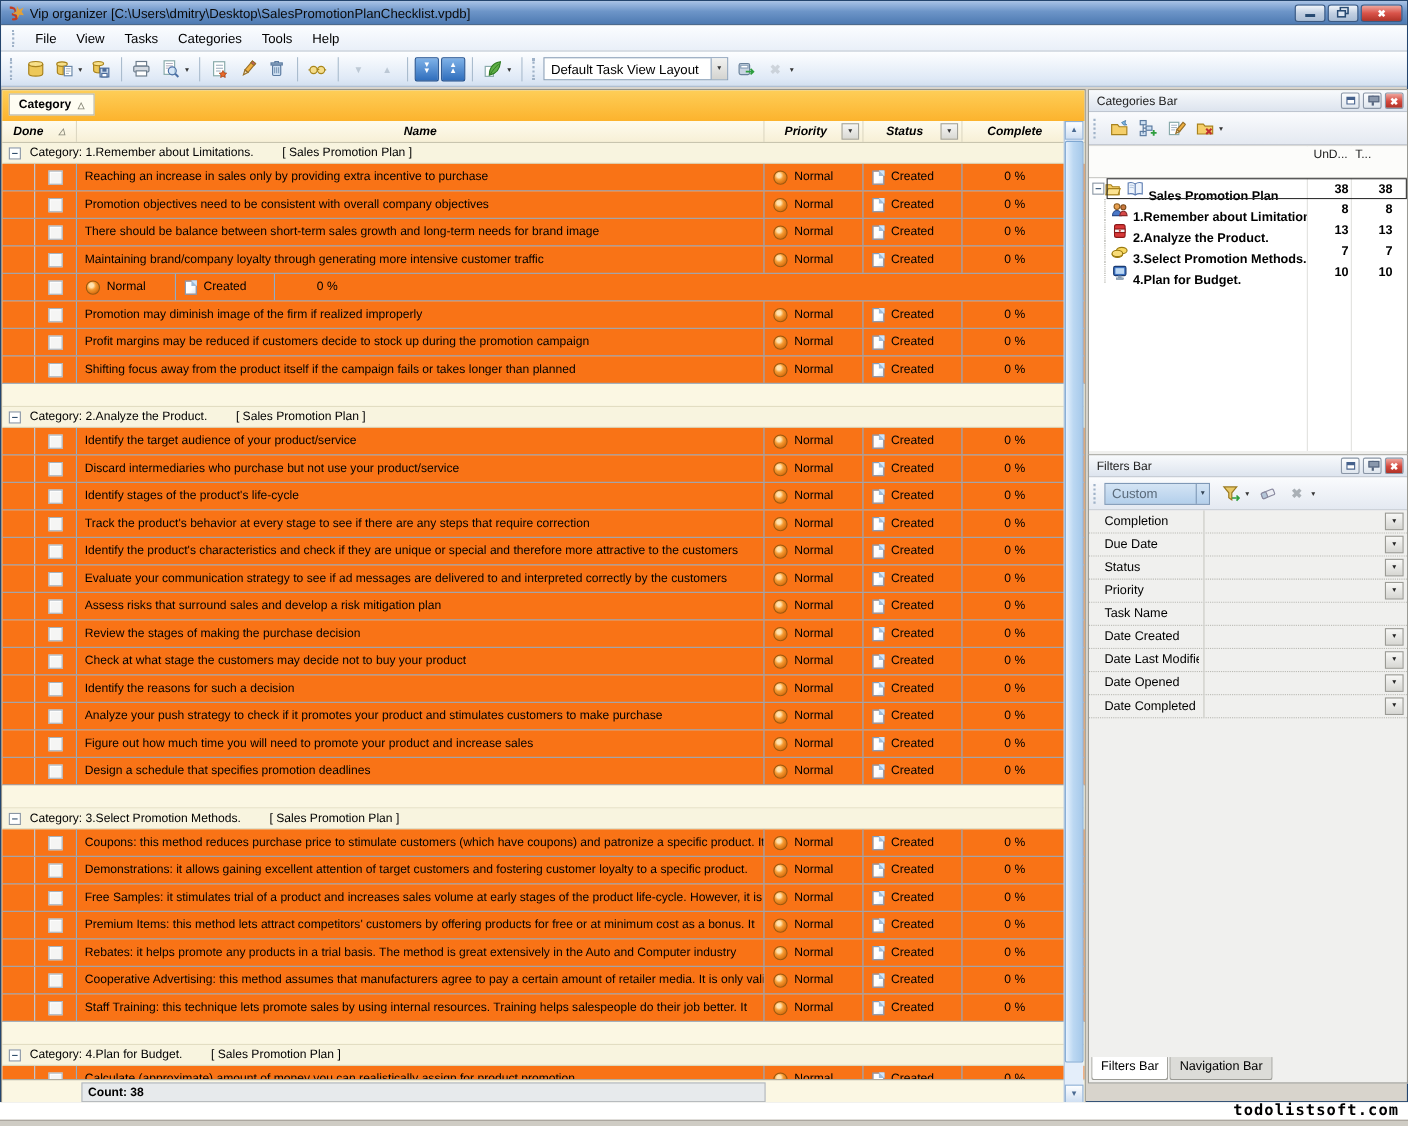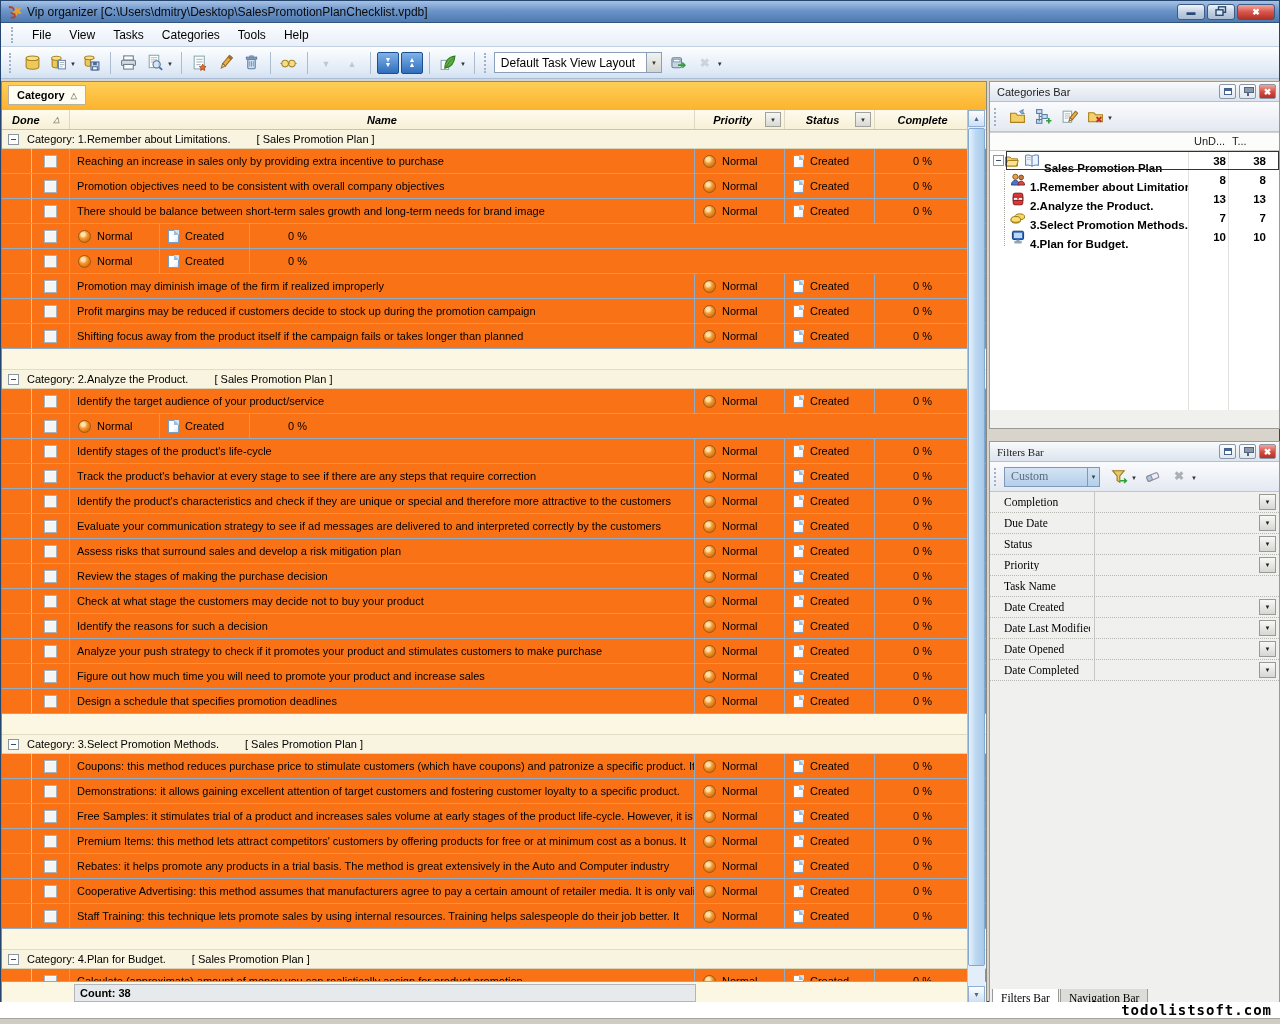--- a/index.html
+++ b/index.html
@@ -110,21 +110,21 @@
   .pbtn.close { background:linear-gradient(#f0a8a0,#d4493e 55%,#b03328); color:#fff; font-size:9px; font-weight:bold; }
   .pbtn .sq { width:8px; height:7px; border:1px solid #45618c; border-top:3px solid #45618c; background:#fff; }
   .pbtn .pin { width:2px; height:9px; background:#55657e; position:relative; }
   .pbtn .pin::before { content:""; position:absolute; left:-3px; top:0; width:8px; height:4px; background:#8a98ac; border:1px solid #55657e; }
   .panel-toolbar { height:30px; display:flex; align-items:center; padding-left:4px;
                    background:linear-gradient(#fafbfd,#e4e9f1); border-bottom:1px solid #c0c6d0; }
   .panel-toolbar .grip { width:4px; height:18px; border-left:2px dotted #9fb2c8; margin-right:6px; }
 
   
   .tree-wrap { position:relative; background:#fff; height:278px; border-top:1px solid #d0d0cc; }
-  .tree-hdr { height:18px; border-bottom:1px solid #c8c8c4; background:#fcfcfa; position:relative; font-size:11px; color:#222; }
+  .tree-hdr { height:29px; border-bottom:1px solid #c8c8c4; background:#fcfcfa; position:relative; font-size:11px; color:#222; }
   .tree-hdr .c1 { position:absolute; left:204px; top:2px; } .tree-hdr .c2 { position:absolute; left:242px; top:2px; }
   .tcol-line { position:absolute; top:0; bottom:0; width:1px; background:#e2e2de; }
   .tree-row { height:19px; display:flex; align-items:center; position:relative; font-size:11.5px; }
   .tree-row .lbl { white-space:nowrap; overflow:hidden; max-width:158px;margin-top:14px; }
   .tree-row.selected .sel-box { position:absolute; left:16px; right:0; top:0; bottom:0; border:1px solid #333; }
   .tree-row .cnt { position:absolute; font-size:11.5px; text-align:right; }
   .cnt.u { left:200px; width:36px; } .cnt.t { left:240px; width:36px; }
   .tree-ico { width:16px; height:16px; margin-right:4px; flex:0 0 auto; }
   .dotline { border-left:1px dotted #a8a8a0; height:19px; margin:0 5px; }
 
@@ -407,20 +407,21 @@
               <span class="page-ico"></span>
               <span>Created</span>
             </span>
             <span class="tc tc-comp">0 %</span>
           </div>
           <div class="task-row">
             <span class="tc tc-indent"></span>
             <span class="tc tc-check">
               <span class="checkbox"></span>
             </span>
+            <span class="tc tc-name">Maintaining brand/company loyalty through generating more intensive customer traffic</span>
             <span class="tc tc-pri">
               <span class="pri-ball"></span>
               <span>Normal</span>
             </span>
             <span class="tc tc-status">
               <span class="page-ico"></span>
               <span>Created</span>
             </span>
             <span class="tc tc-comp">0 %</span>
           </div>
@@ -507,20 +508,21 @@
               <span class="page-ico"></span>
               <span>Created</span>
             </span>
             <span class="tc tc-comp">0 %</span>
           </div>
           <div class="task-row">
             <span class="tc tc-indent"></span>
             <span class="tc tc-check">
               <span class="checkbox"></span>
             </span>
+            <span class="tc tc-name">Discard intermediaries who purchase but not use your product/service</span>
             <span class="tc tc-pri">
               <span class="pri-ball"></span>
               <span>Normal</span>
             </span>
             <span class="tc tc-status">
               <span class="page-ico"></span>
               <span>Created</span>
             </span>
             <span class="tc tc-comp">0 %</span>
           </div>
@@ -991,21 +993,21 @@
                 </svg>
               </span>
               <span class="lbl" style="font-weight: bold;">4.Plan for Budget.</span>
               <span class="cnt u" style="font-weight: bold;">10</span>
               <span class="cnt t" style="font-weight: bold;">10</span>
             </div>
           </div>
       </div>
     </div>
 
-    <div class="panel" style="top:440px;height:572px;font-family:Liberation Serif, serif;">
+    <div class="panel" style="top:412px;height:572px;">
       <div class="panel-title">
         <span>Filters Bar</span>
         <span class="ptitle-btns">
           <span class="pbtn">
               <span class="sq"></span>
             </span>
           <span class="pbtn">
               <span class="pin"></span>
             </span>
           <span class="pbtn close">✖</span>

